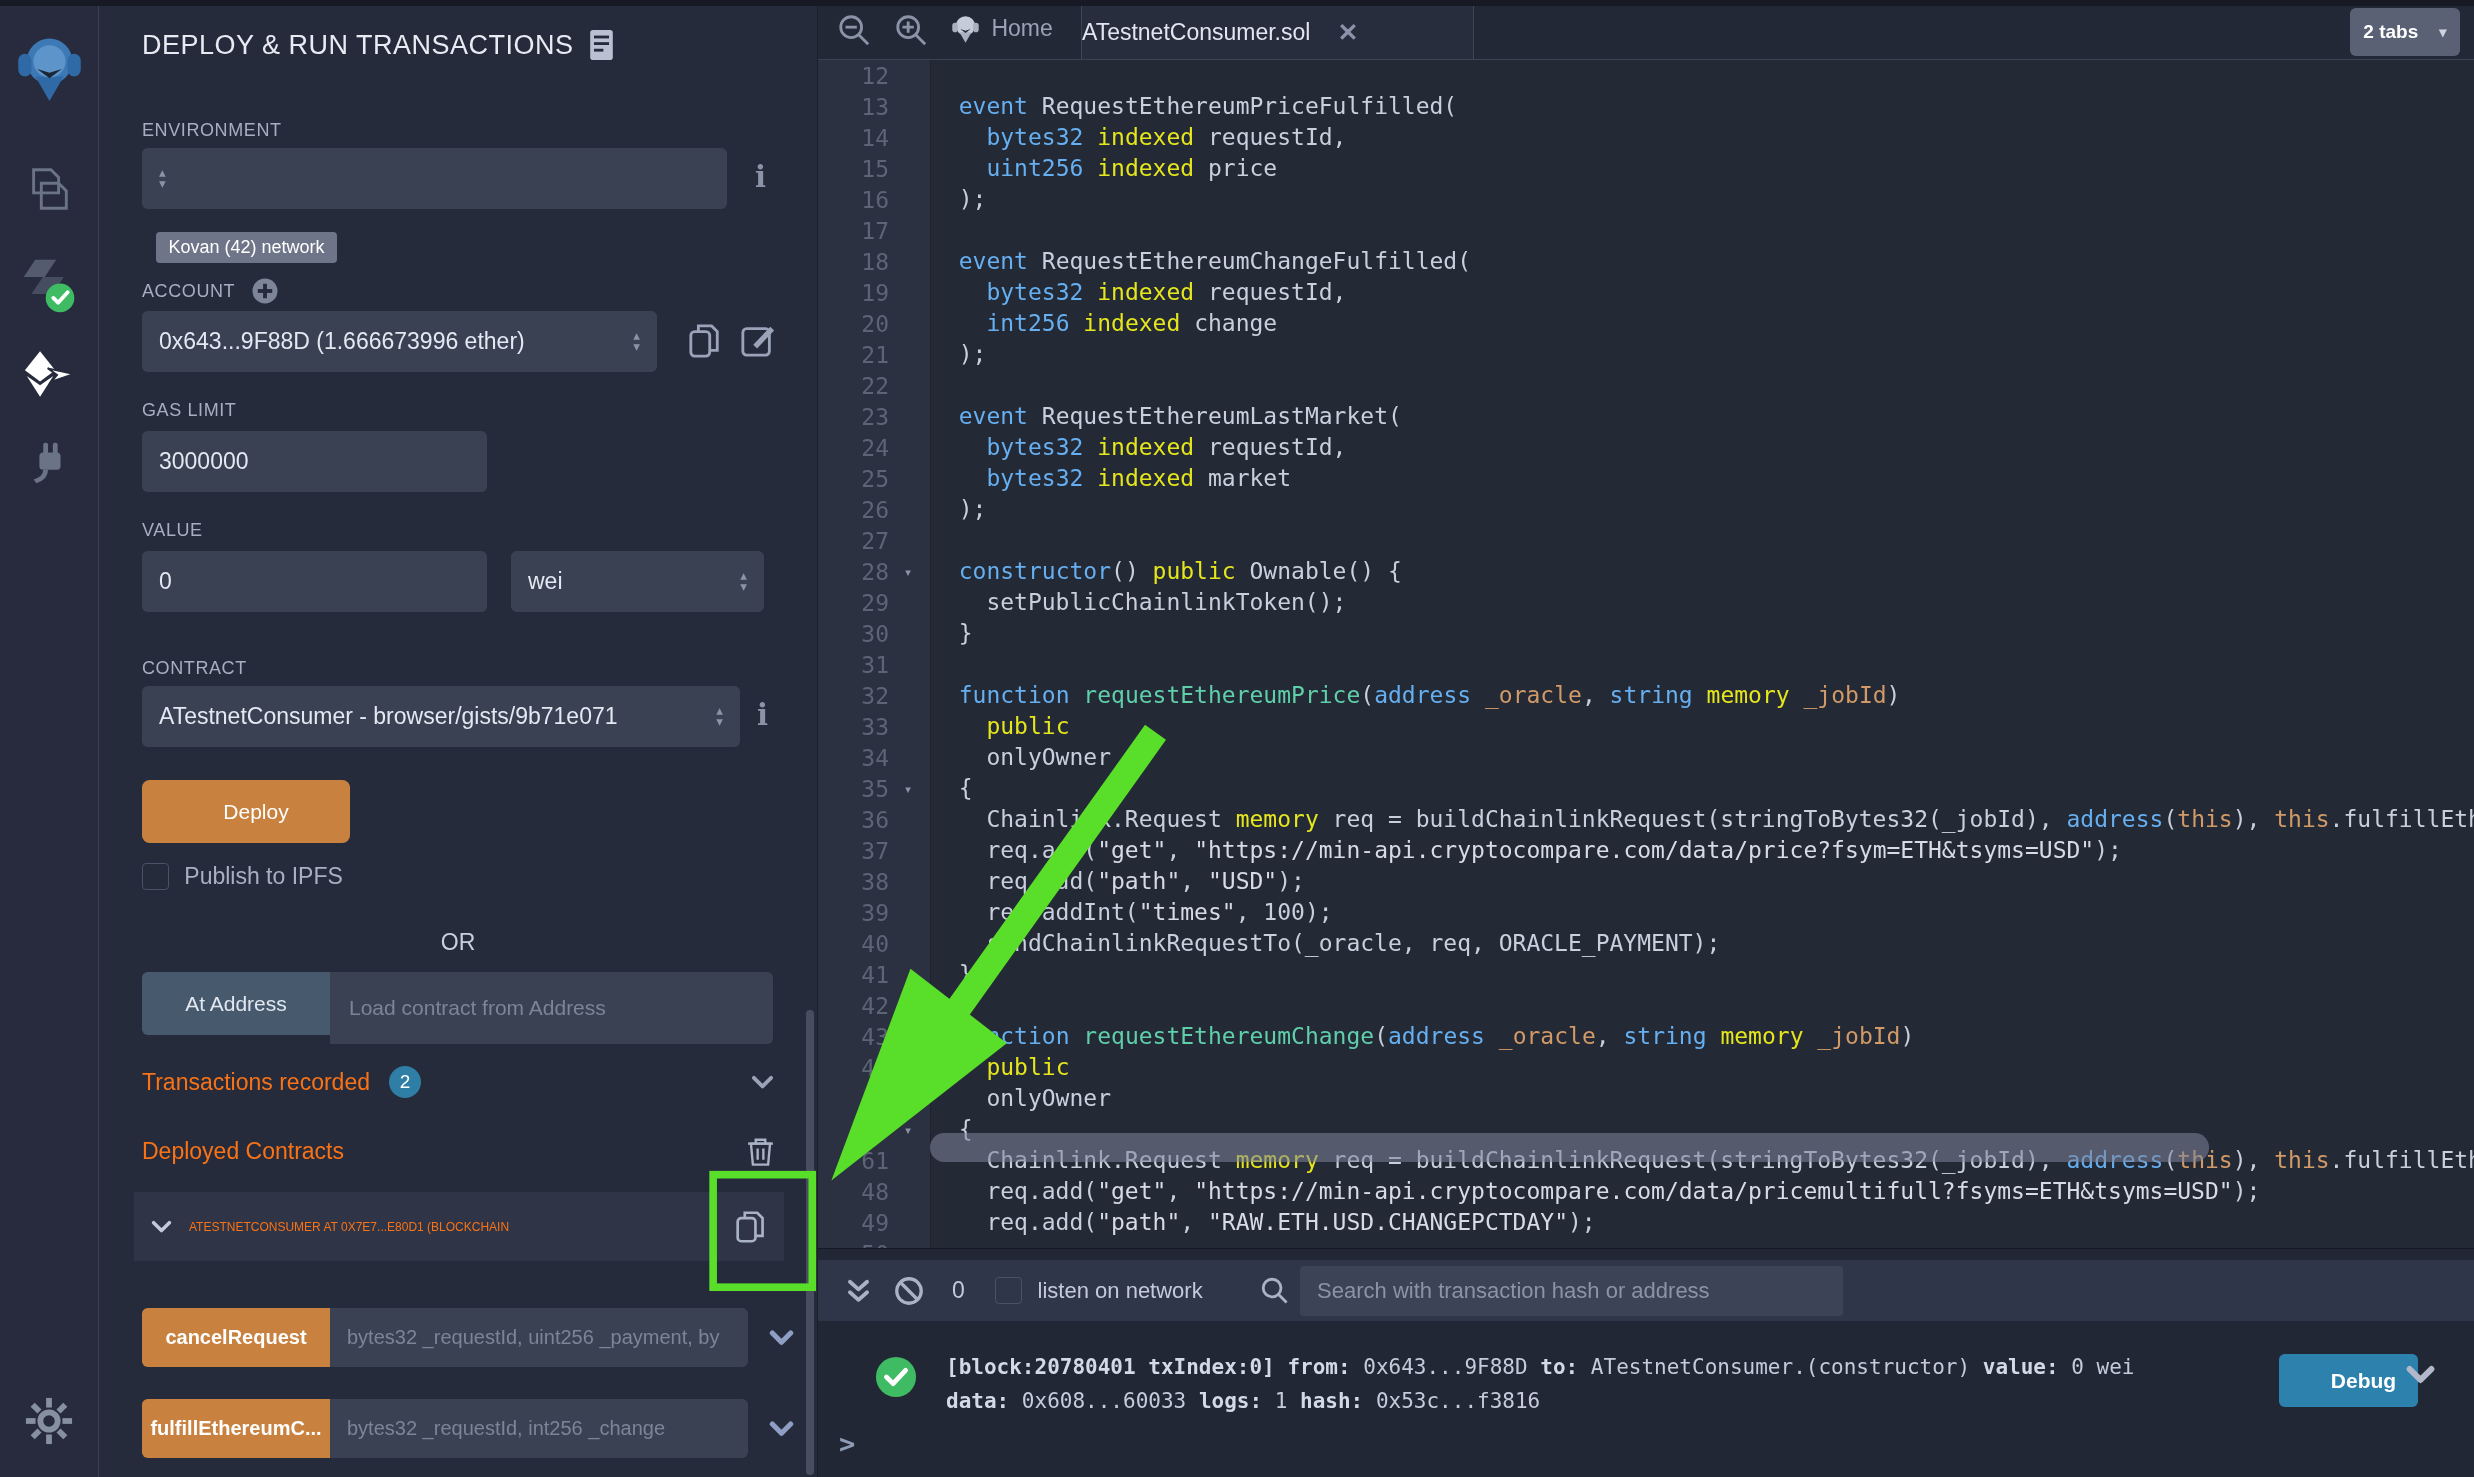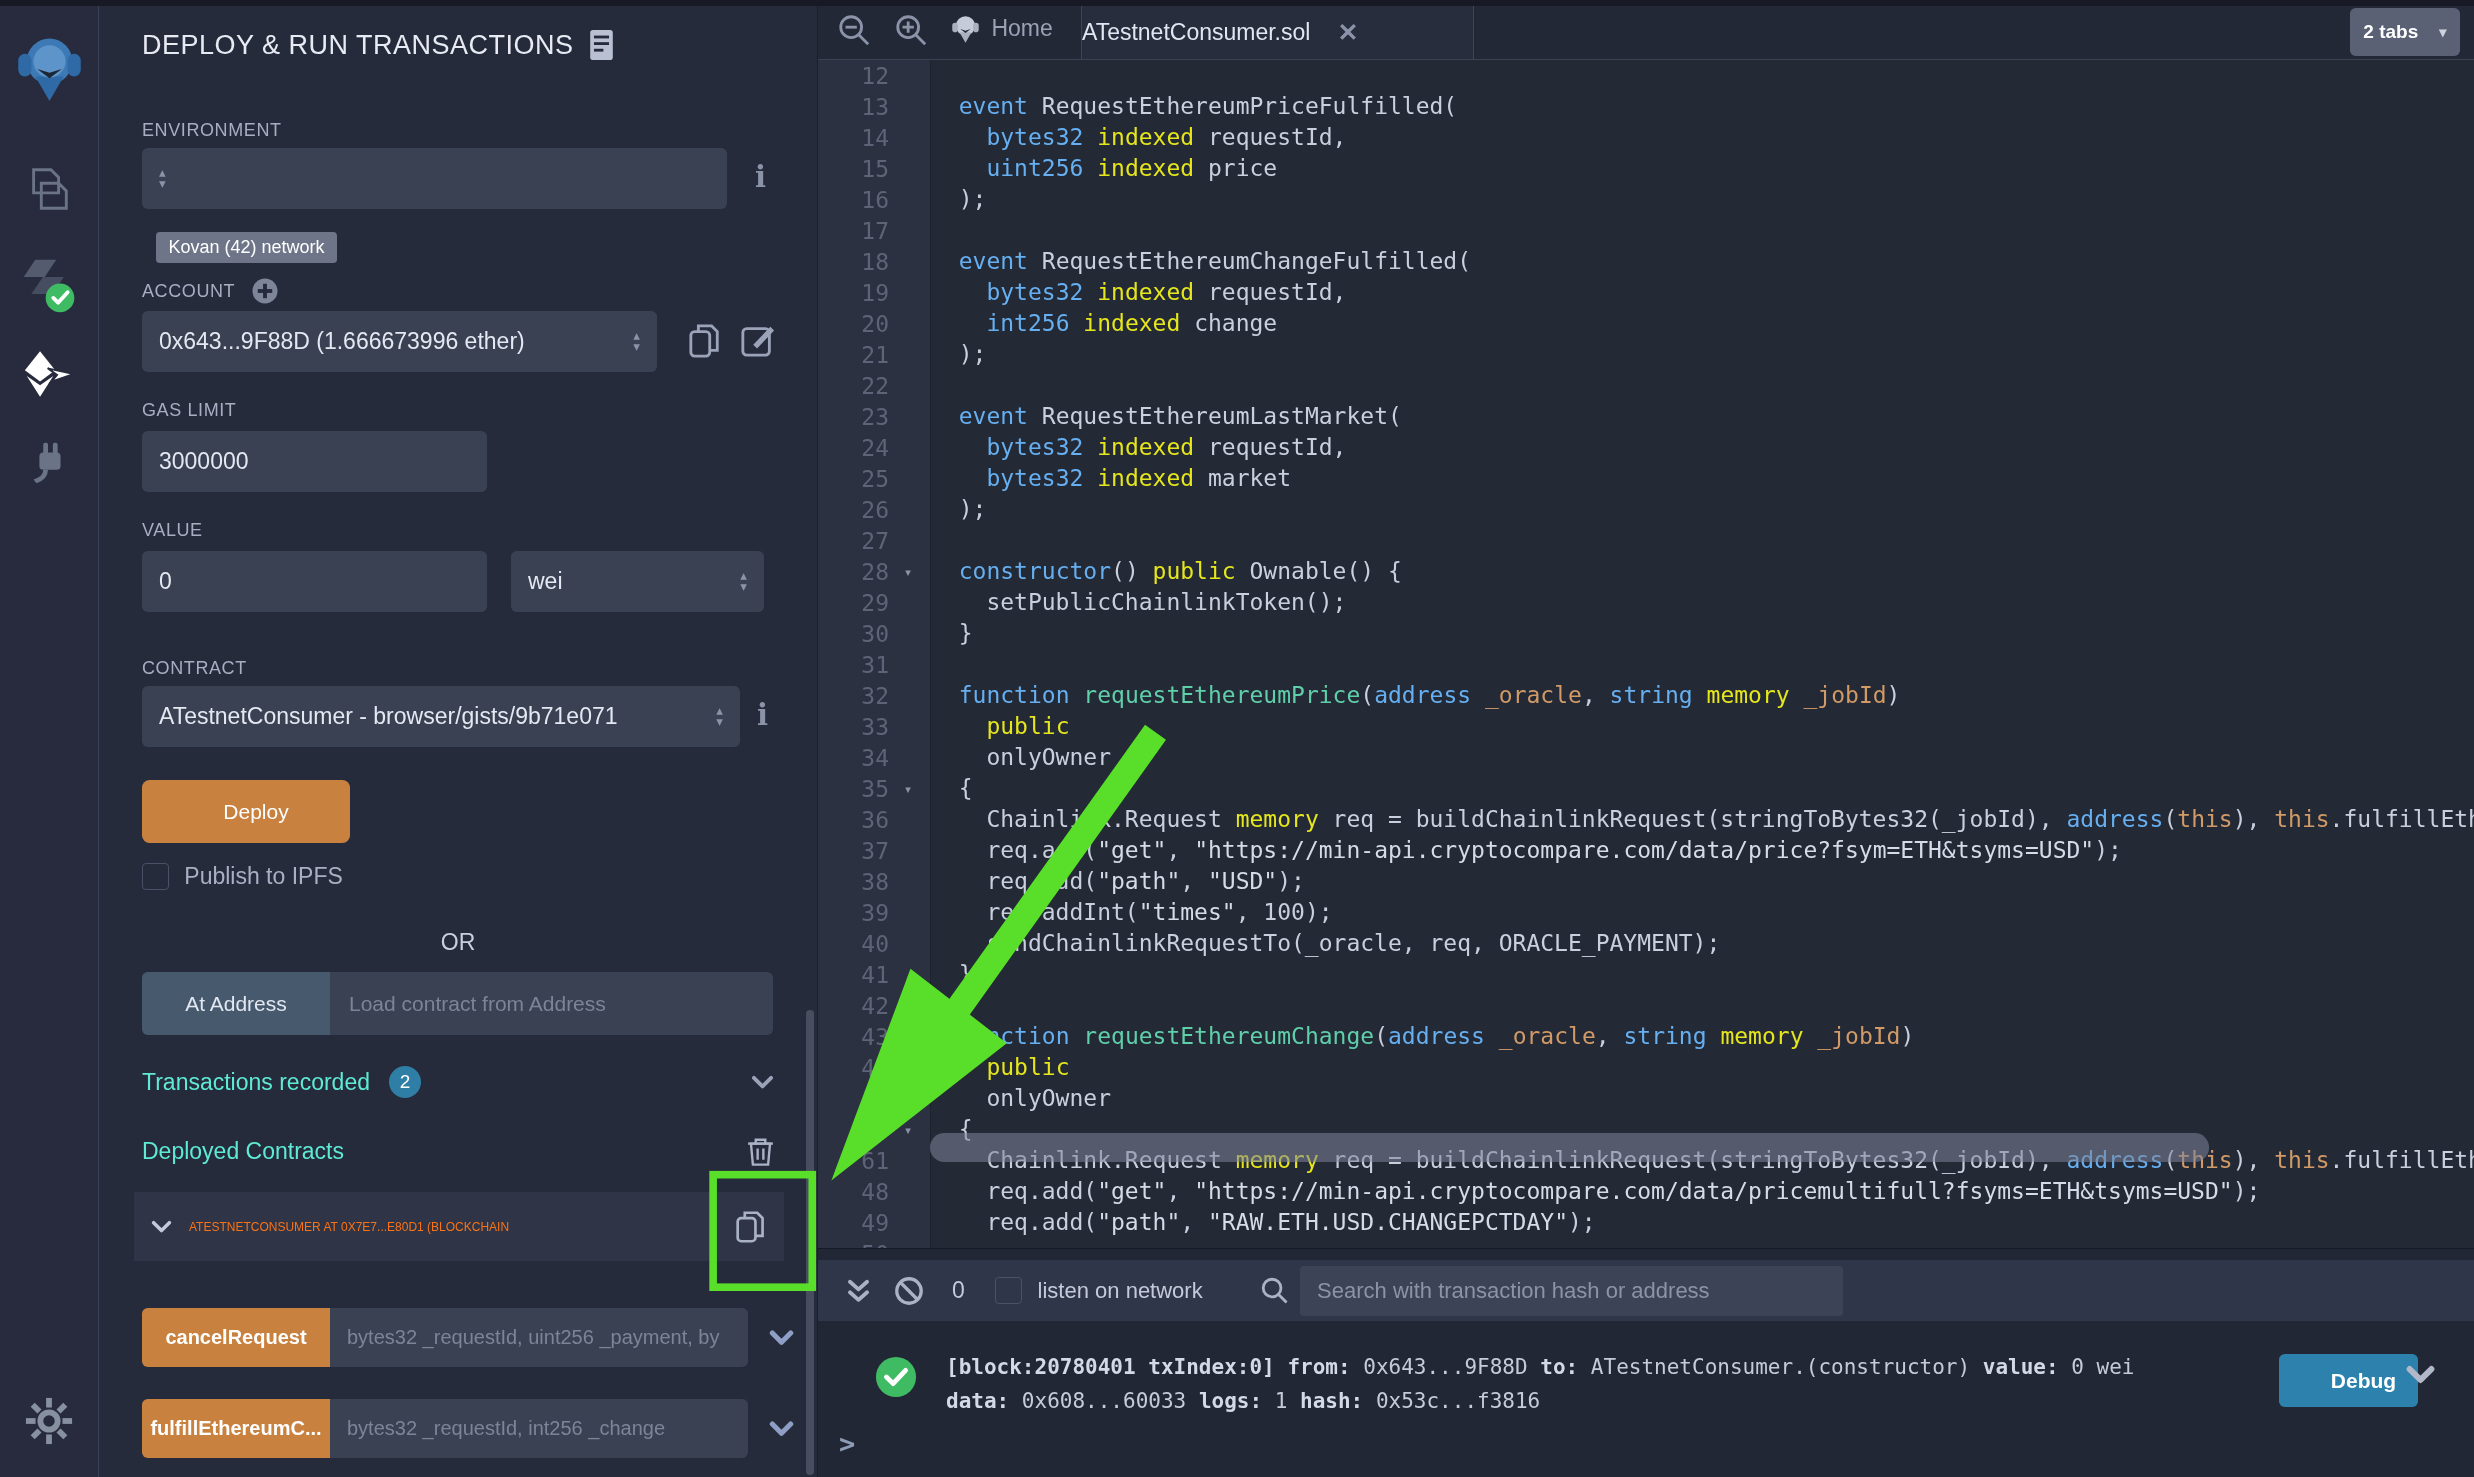--- a/index.html
+++ b/index.html
@@ -18,22 +18,22 @@
   .plabel{font-size:18px;color:#a7aec1;letter-spacing:0.6px;}
   .pselect,.pinput{background:#3a4153;border-radius:5.7px;color:#e4e8f2;font-size:23px;display:flex;align-items:center;padding:0 17px;box-sizing:border-box;white-space:nowrap;overflow:hidden;}
   .pselect .val,.pinput .val{flex:1;overflow:hidden;white-space:nowrap;}
   .stepper{display:flex;flex-direction:column;align-items:center;color:#8a93a8;font-size:13.3px;line-height:10.5px;flex:none;}
   .badge-net{background:#6e7588;color:#fff;font-size:18px;border-radius:3.8px;height:30.5px;display:inline-flex;align-items:center;padding:0 12.4px;}
   .info-i{color:#8a93a8;font-size:29px;font-weight:bold;font-family:"DejaVu Serif",serif;}
   .btn-orange{background:var(--accent_orange);border-radius:7.6px;color:#fff;font-size:21px;display:flex;align-items:center;justify-content:center;border:none;padding-left:20px;}
   .checkbox{width:27px;height:27px;border:1.9px solid #4a5268;border-radius:3.8px;background:transparent;box-sizing:border-box;}
   .or-label{width:100%;text-align:center;font-size:23px;color:#c9cfdc;}
   .ataddr-btn{width:188px;height:63px;background:#46596d;border-radius:5.7px 0 0 5.7px;color:#e2e7f0;font-size:21px;display:flex;align-items:center;justify-content:center;}
-  .ataddr-input{width:443px;height:63px;background:#3a4152;border-radius:0 5.7px 5.7px 0;color:#7c8498;font-size:21px;display:flex;align-items:center;padding:0 19px;box-sizing:border-box;white-space:nowrap;overflow:hidden;}
-  .sec-label{font-size:23px;color:#5eead4;}
+  .ataddr-input{width:443px;height:72px;background:#3a4152;border-radius:0 5.7px 5.7px 0;color:#7c8498;font-size:21px;display:flex;align-items:center;padding:0 19px;box-sizing:border-box;white-space:nowrap;overflow:hidden;}
+  .sec-label{font-size:23px;color:#f97316;}
   .count-badge{width:32px;height:32px;border-radius:50%;background:var(--badge_blue);color:#fff;font-size:19px;display:flex;align-items:center;justify-content:center;}
   .dep-row{background:#2f3546;display:flex;align-items:center;box-sizing:border-box;}
   .dep-title{font-size:12px;color:#f97316;white-space:nowrap;overflow:hidden;}
   .fn-btn{width:188px;height:59px;background:var(--accent_orange);border-radius:5.7px 0 0 5.7px;color:#fff;font-size:20px;font-weight:bold;display:flex;align-items:center;justify-content:center;white-space:nowrap;overflow:hidden;}
   .fn-input{width:418px;height:59px;background:#3a4152;border-radius:0 5.7px 5.7px 0;color:#7c8498;font-size:20px;display:flex;align-items:center;padding:0 17px;box-sizing:border-box;white-space:nowrap;overflow:hidden;}
   .pscroll{position:absolute;right:2.9px;top:1010px;width:8.6px;height:465px;background:rgba(160,170,190,.28);border-radius:3.8px;}
 
   
   .editor{flex:1;position:relative;display:flex;flex-direction:column;min-width:0;}
   .tabbar{height:59px;background:#232837;border-bottom:1.9px solid #3a4254;position:relative;flex:none;}

